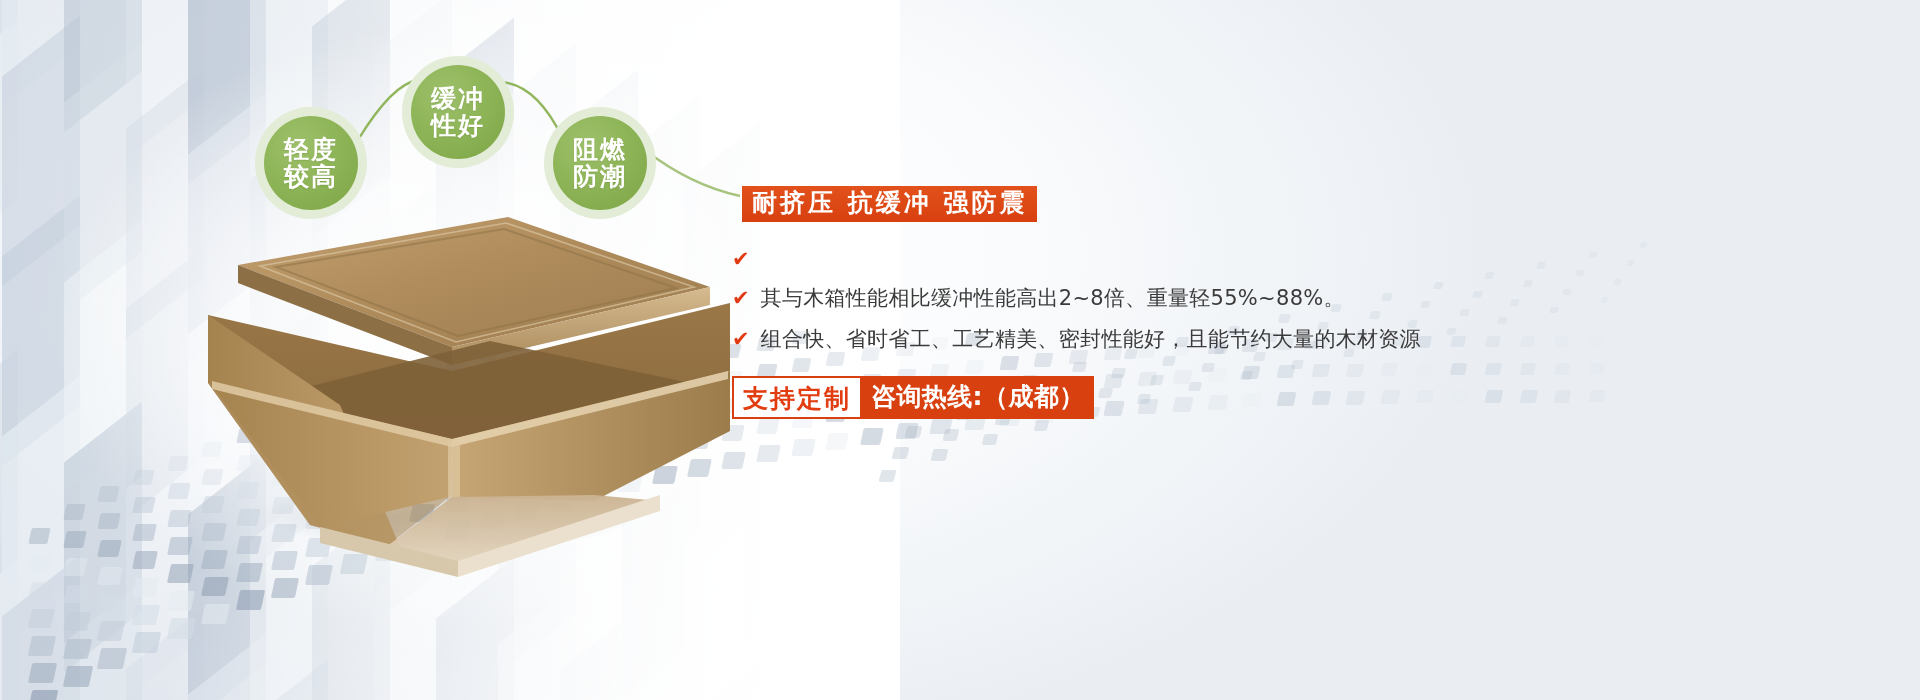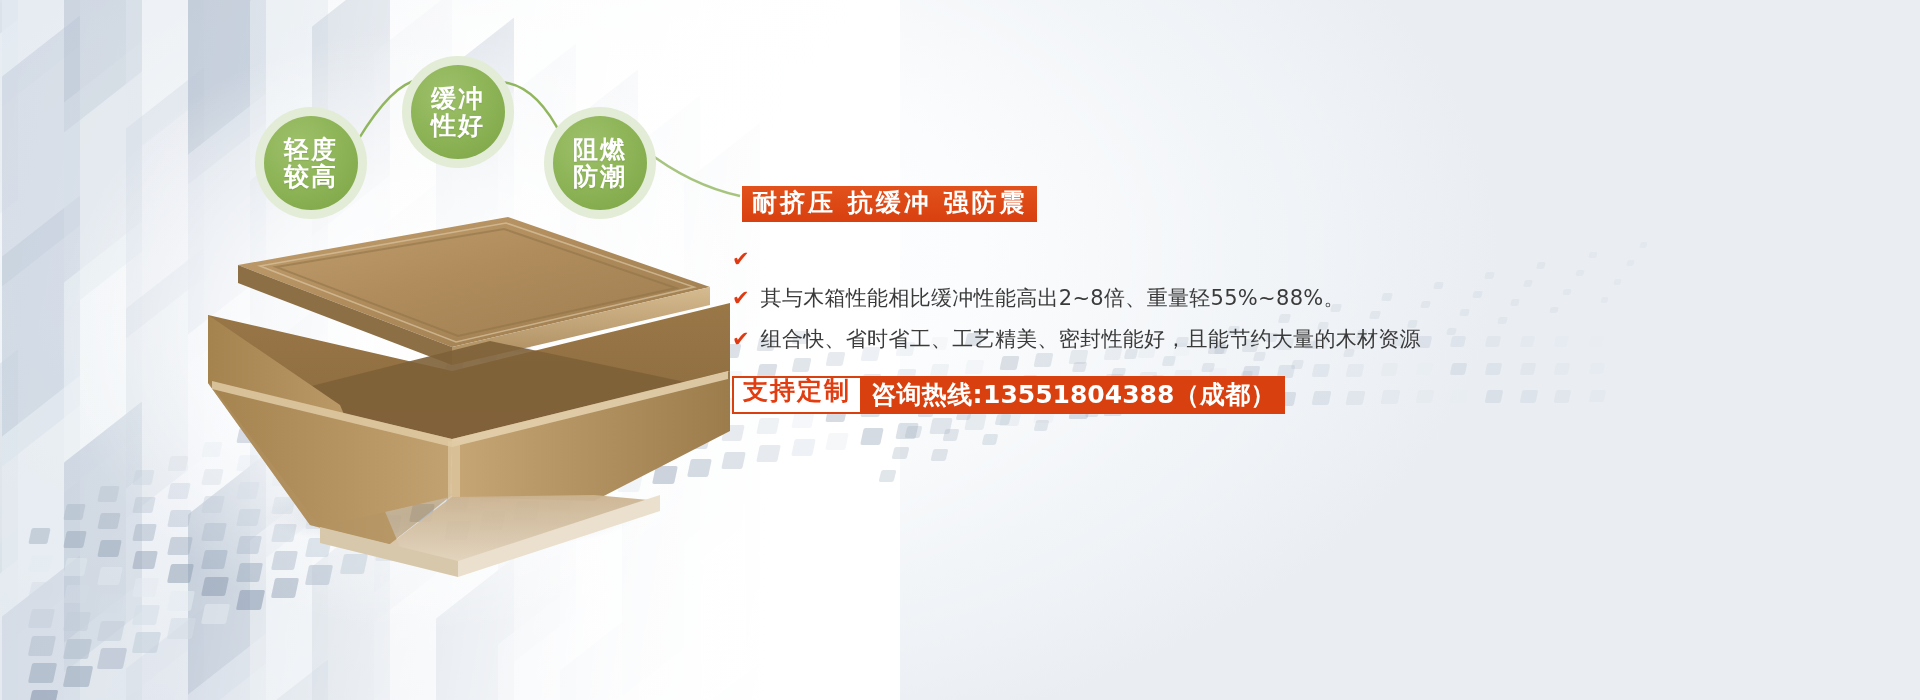--- a/index.html
+++ b/index.html
@@ -101,22 +101,22 @@
   }
   .btext{
     font-size:21px;color:#3a3a3a;line-height:1.25;letter-spacing:.3px;
     font-family:"DejaVu Sans","Liberation Sans",sans-serif;
   }
 
   .contact{display:inline-flex;align-items:stretch;margin-top:8px;}
   .contact-tag{
     background:#ffffff;color:#e23c11;border:2px solid #d8400f;
     font-size:25px;font-weight:700;letter-spacing:2px;
-    padding:0 9px 4px 9px;line-height:1.16;
-    font-family:Liberation Mono, monospace;
+    padding:6px 9px 4px 9px;line-height:1.16;
+    font-family:Liberation Sans, sans-serif;
   }
   .contact-body{
     background:#d8400f;color:#ffffff;
     font-size:25px;font-weight:700;letter-spacing:.4px;
     padding:4px 9px 5px 9px;line-height:1.16;
     display:flex;align-items:center;
     font-family:"DejaVu Sans","Liberation Sans",sans-serif;
   }
   .contact-body .num{font-weight:700;letter-spacing:0;}
 </style>
@@ -585,19 +585,18 @@
         <div class="bullet">
           <span class="check">✔</span>
           <span class="btext">组合快、省时省工、工艺精美、密封性能好，且能节约大量的木材资源</span>
         </div>
       </div>
 
     <div class="contact">
       <div class="contact-tag">支持定制</div>
       <div class="contact-body">
         <span>咨询热线:</span>
-          <span class="num">13551804388</span>
           <span>（成都）</span>
       </div>
     </div>
 
   </div>
 </div>
 
 </body></html>

